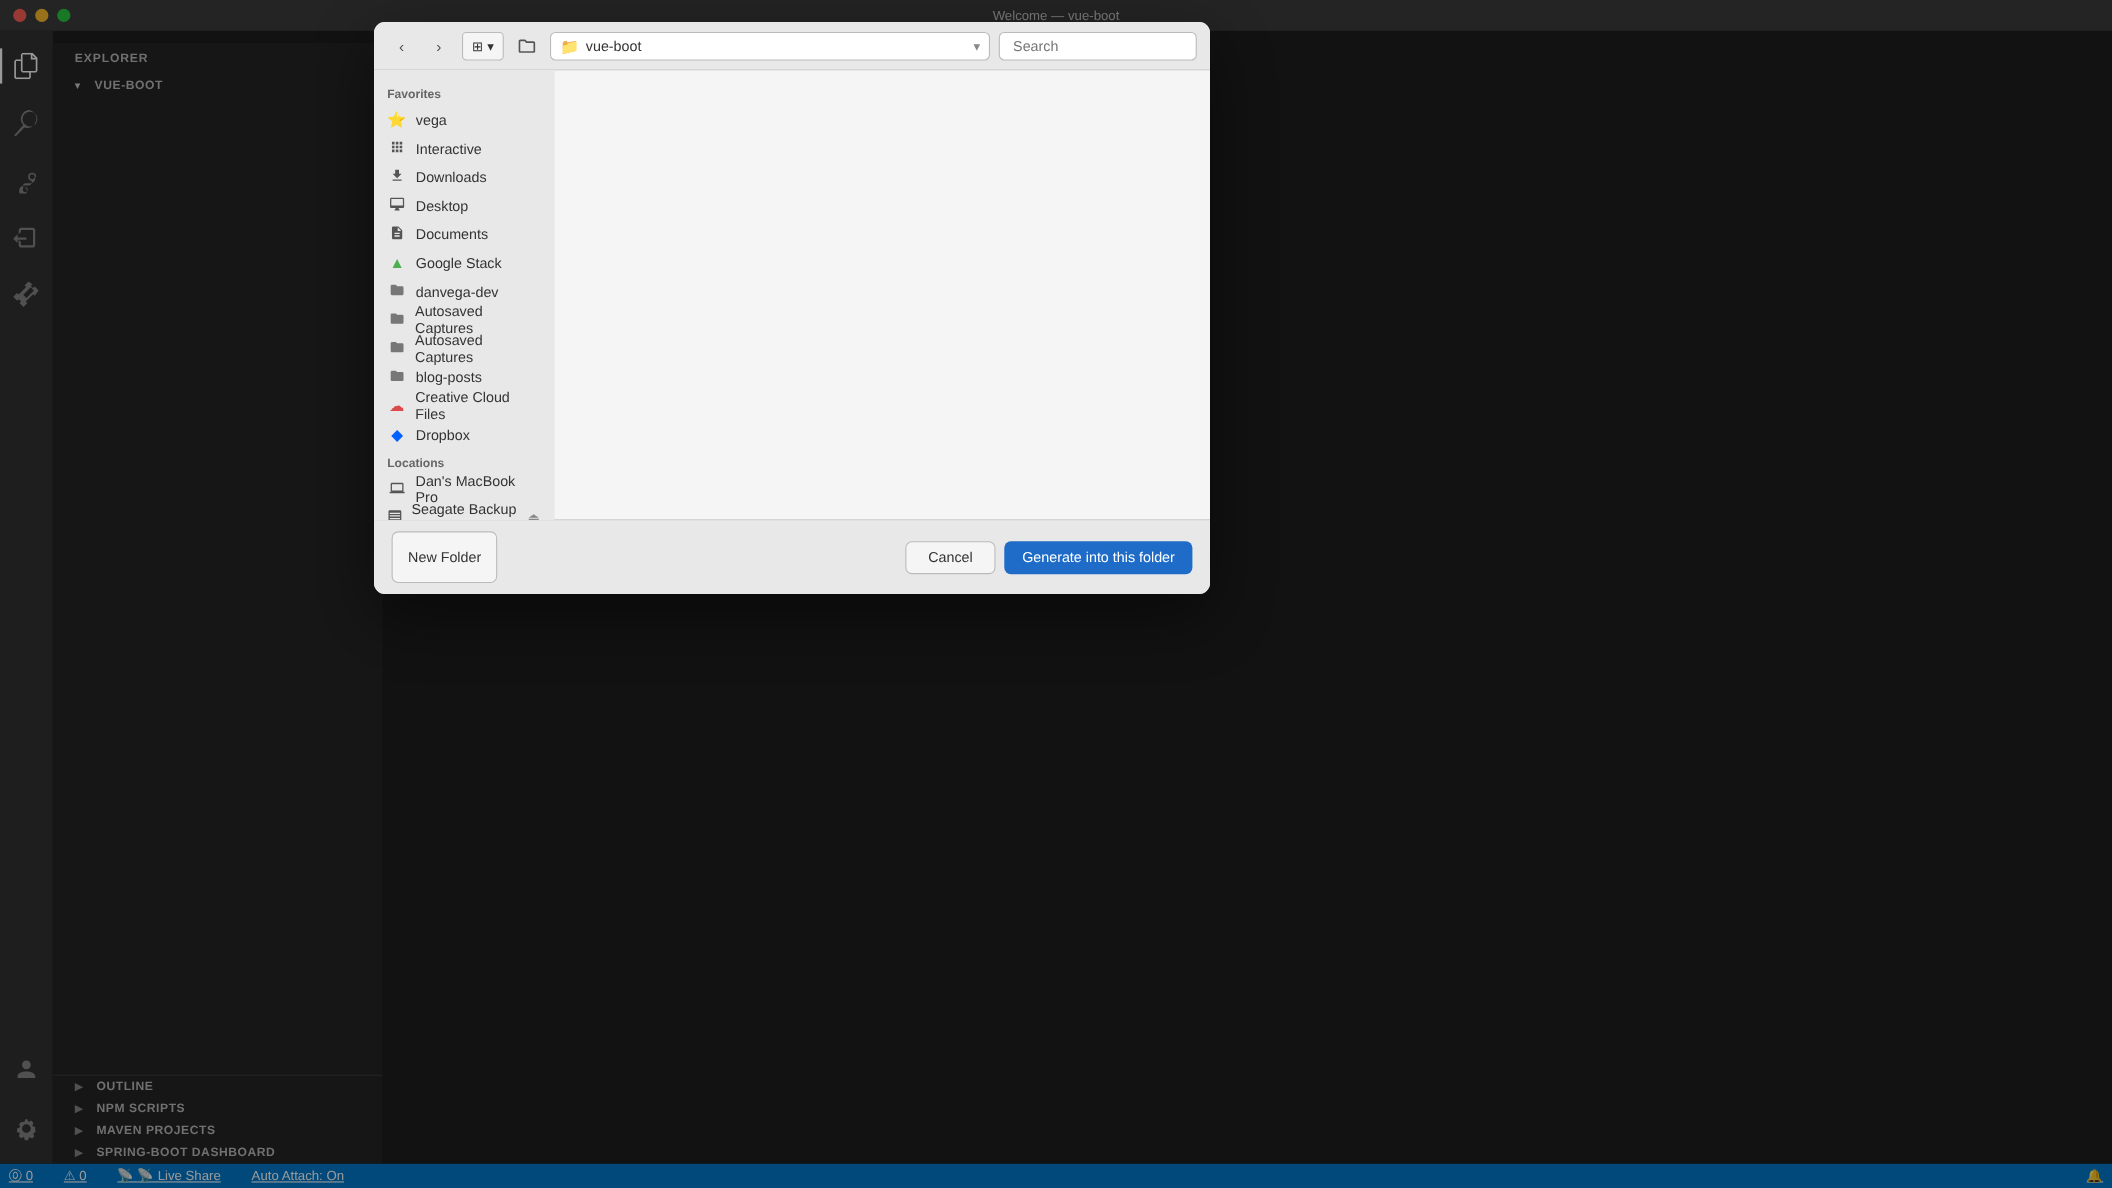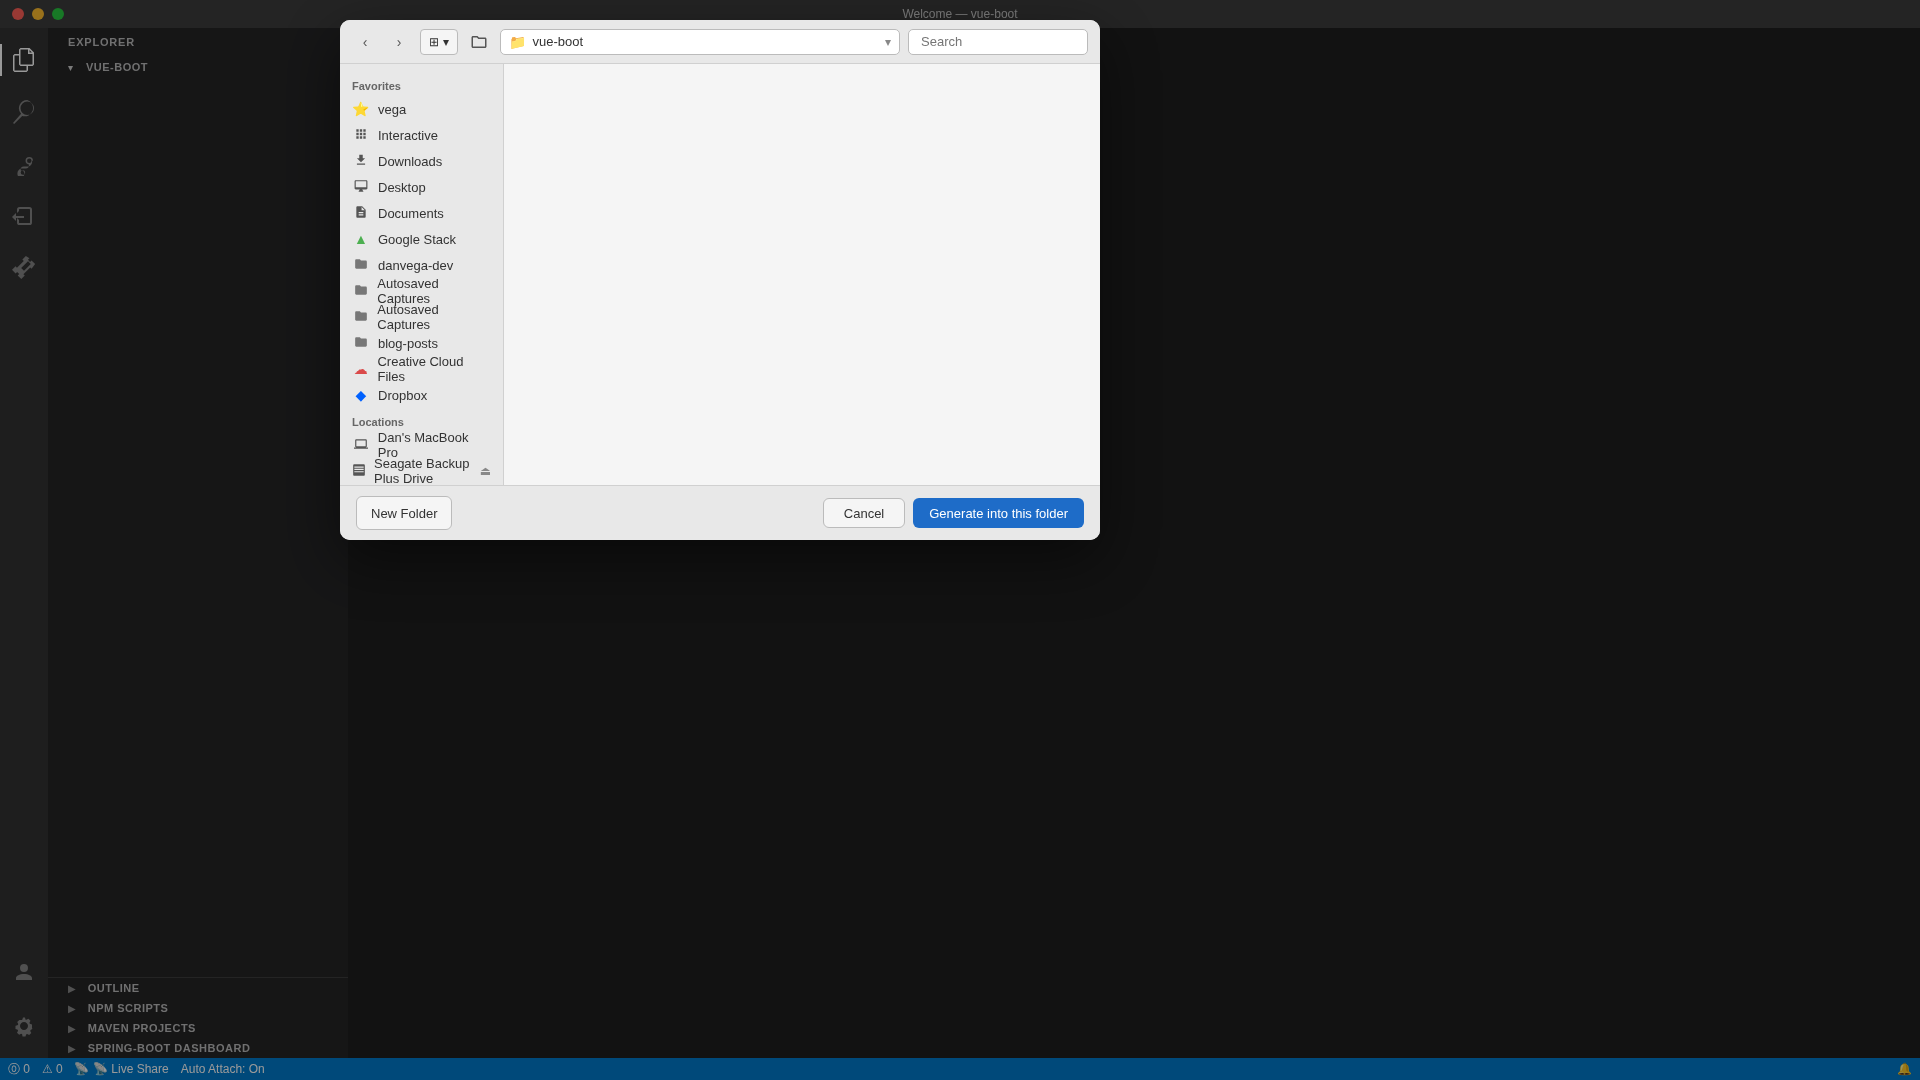--- a/index.html
+++ b/index.html
@@ -101,20 +101,21 @@
       margin-top: auto;
     }
 
     
     .sidebar {
       width: 300px;
       background: #252526;
       display: flex;
       flex-direction: column;
       overflow: hidden;
+      margin-top: 11px;
     }
 
     .sidebar-header {
       padding: 8px 12px 4px 20px;
       font-size: 11px;
       font-weight: 700;
       letter-spacing: 0.8px;
       color: #bbbbbb;
       text-transform: uppercase;
     }
@@ -151,21 +152,22 @@
       background: #007acc;
       height: 22px;
       padding: 0 8px;
       font-size: 12px;
       color: #ffffff;
     }
 
     .bottom-left, .bottom-right {
       display: flex;
       align-items: center;
-      gap: 12px;
+      gap: 28px;
+      text-decoration: underline;
     }
 
     
     .editor-area {
       flex: 1;
       display: flex;
       flex-direction: column;
       background: #1e1e1e;
       overflow: hidden;
     }
@@ -383,21 +385,21 @@
     .dialog-footer {
       display: flex;
       align-items: center;
       padding: 10px 16px;
       background: #e8e8e8;
       border-top: 1px solid #d0d0d0;
       gap: 8px;
     }
 
     .btn-new-folder {
-      height: 34px;
+      height: 47px;
       padding: 0 14px;
       border: 1px solid #bbb;
       background: #f5f5f5;
       border-radius: 6px;
       font-size: 13px;
       color: #333;
       cursor: pointer;
     }
 
     .btn-spacer { flex: 1; }

